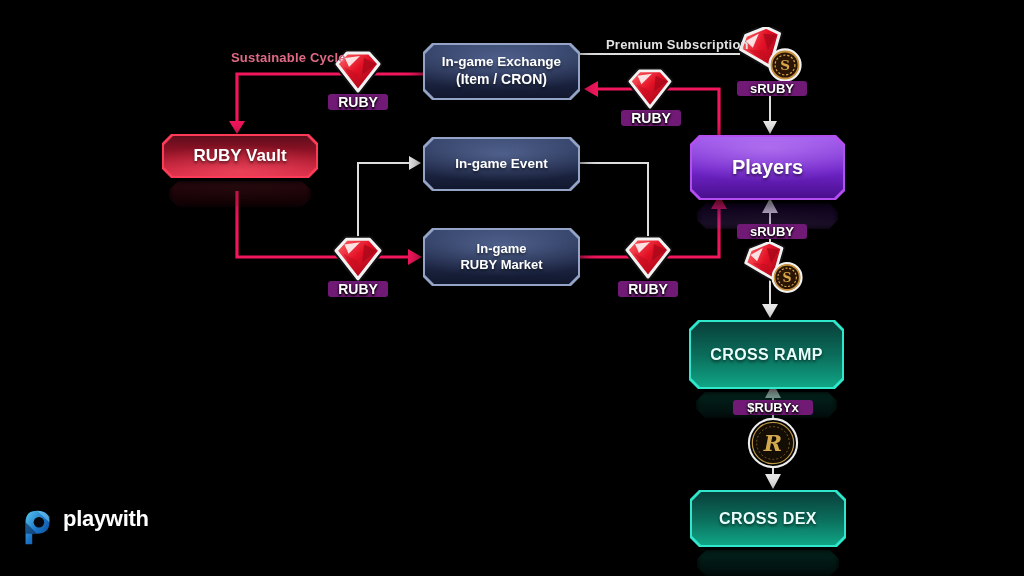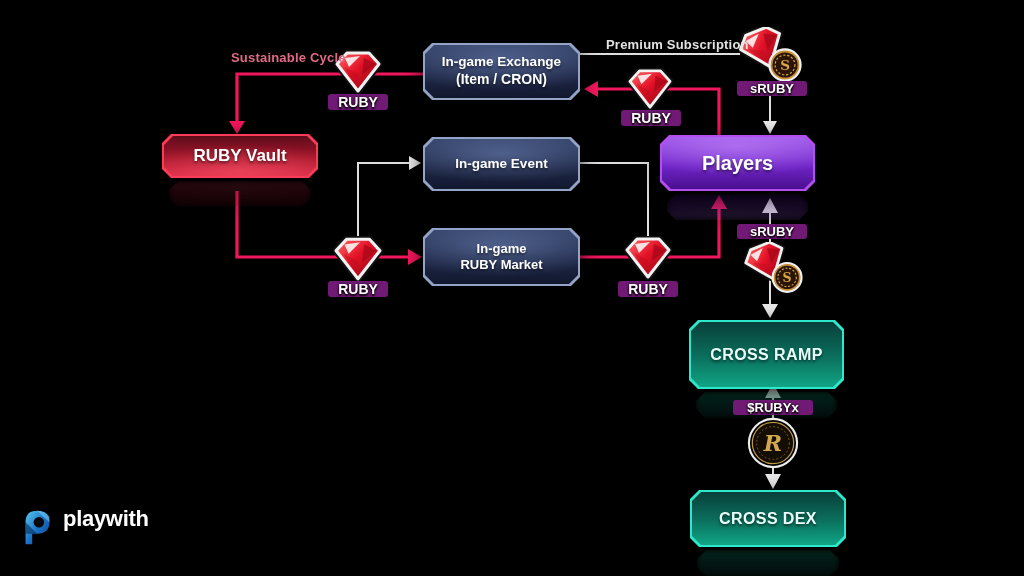--- a/index.html
+++ b/index.html
@@ -124,21 +124,21 @@
 
   <div class="node" style="left:423px;top:228px;width:157px;height:58px">
     <div class="cham nbg b-navy"></div>
     <div class="cham nfill f-navy"></div>
     <div class="nlabel">
       <span style="font-size:13px">In-game</span>
       <span style="font-size:13px">RUBY Market</span>
     </div>
   </div>
 
-  <div class="node" style="left:660px;top:135px;width:155px;height:56px">
+  <div class="node" style="left:690px;top:135px;width:155px;height:65px">
     <div class="cham nbg b-purple"></div>
     <div class="cham nfill f-purple"></div>
     <div class="nlabel" style="font-size:20px">Players</div>
     <div class="cham reflection f-purple"></div>
   </div>
 
   <div class="node" style="left:689px;top:320px;width:155px;height:69px">
     <div class="cham nbg b-teal"></div>
     <div class="cham nfill f-teal"></div>
     <div class="nlabel" style="font-size:16px;letter-spacing:.4px;color:#eafffb">CROSS RAMP</div>

